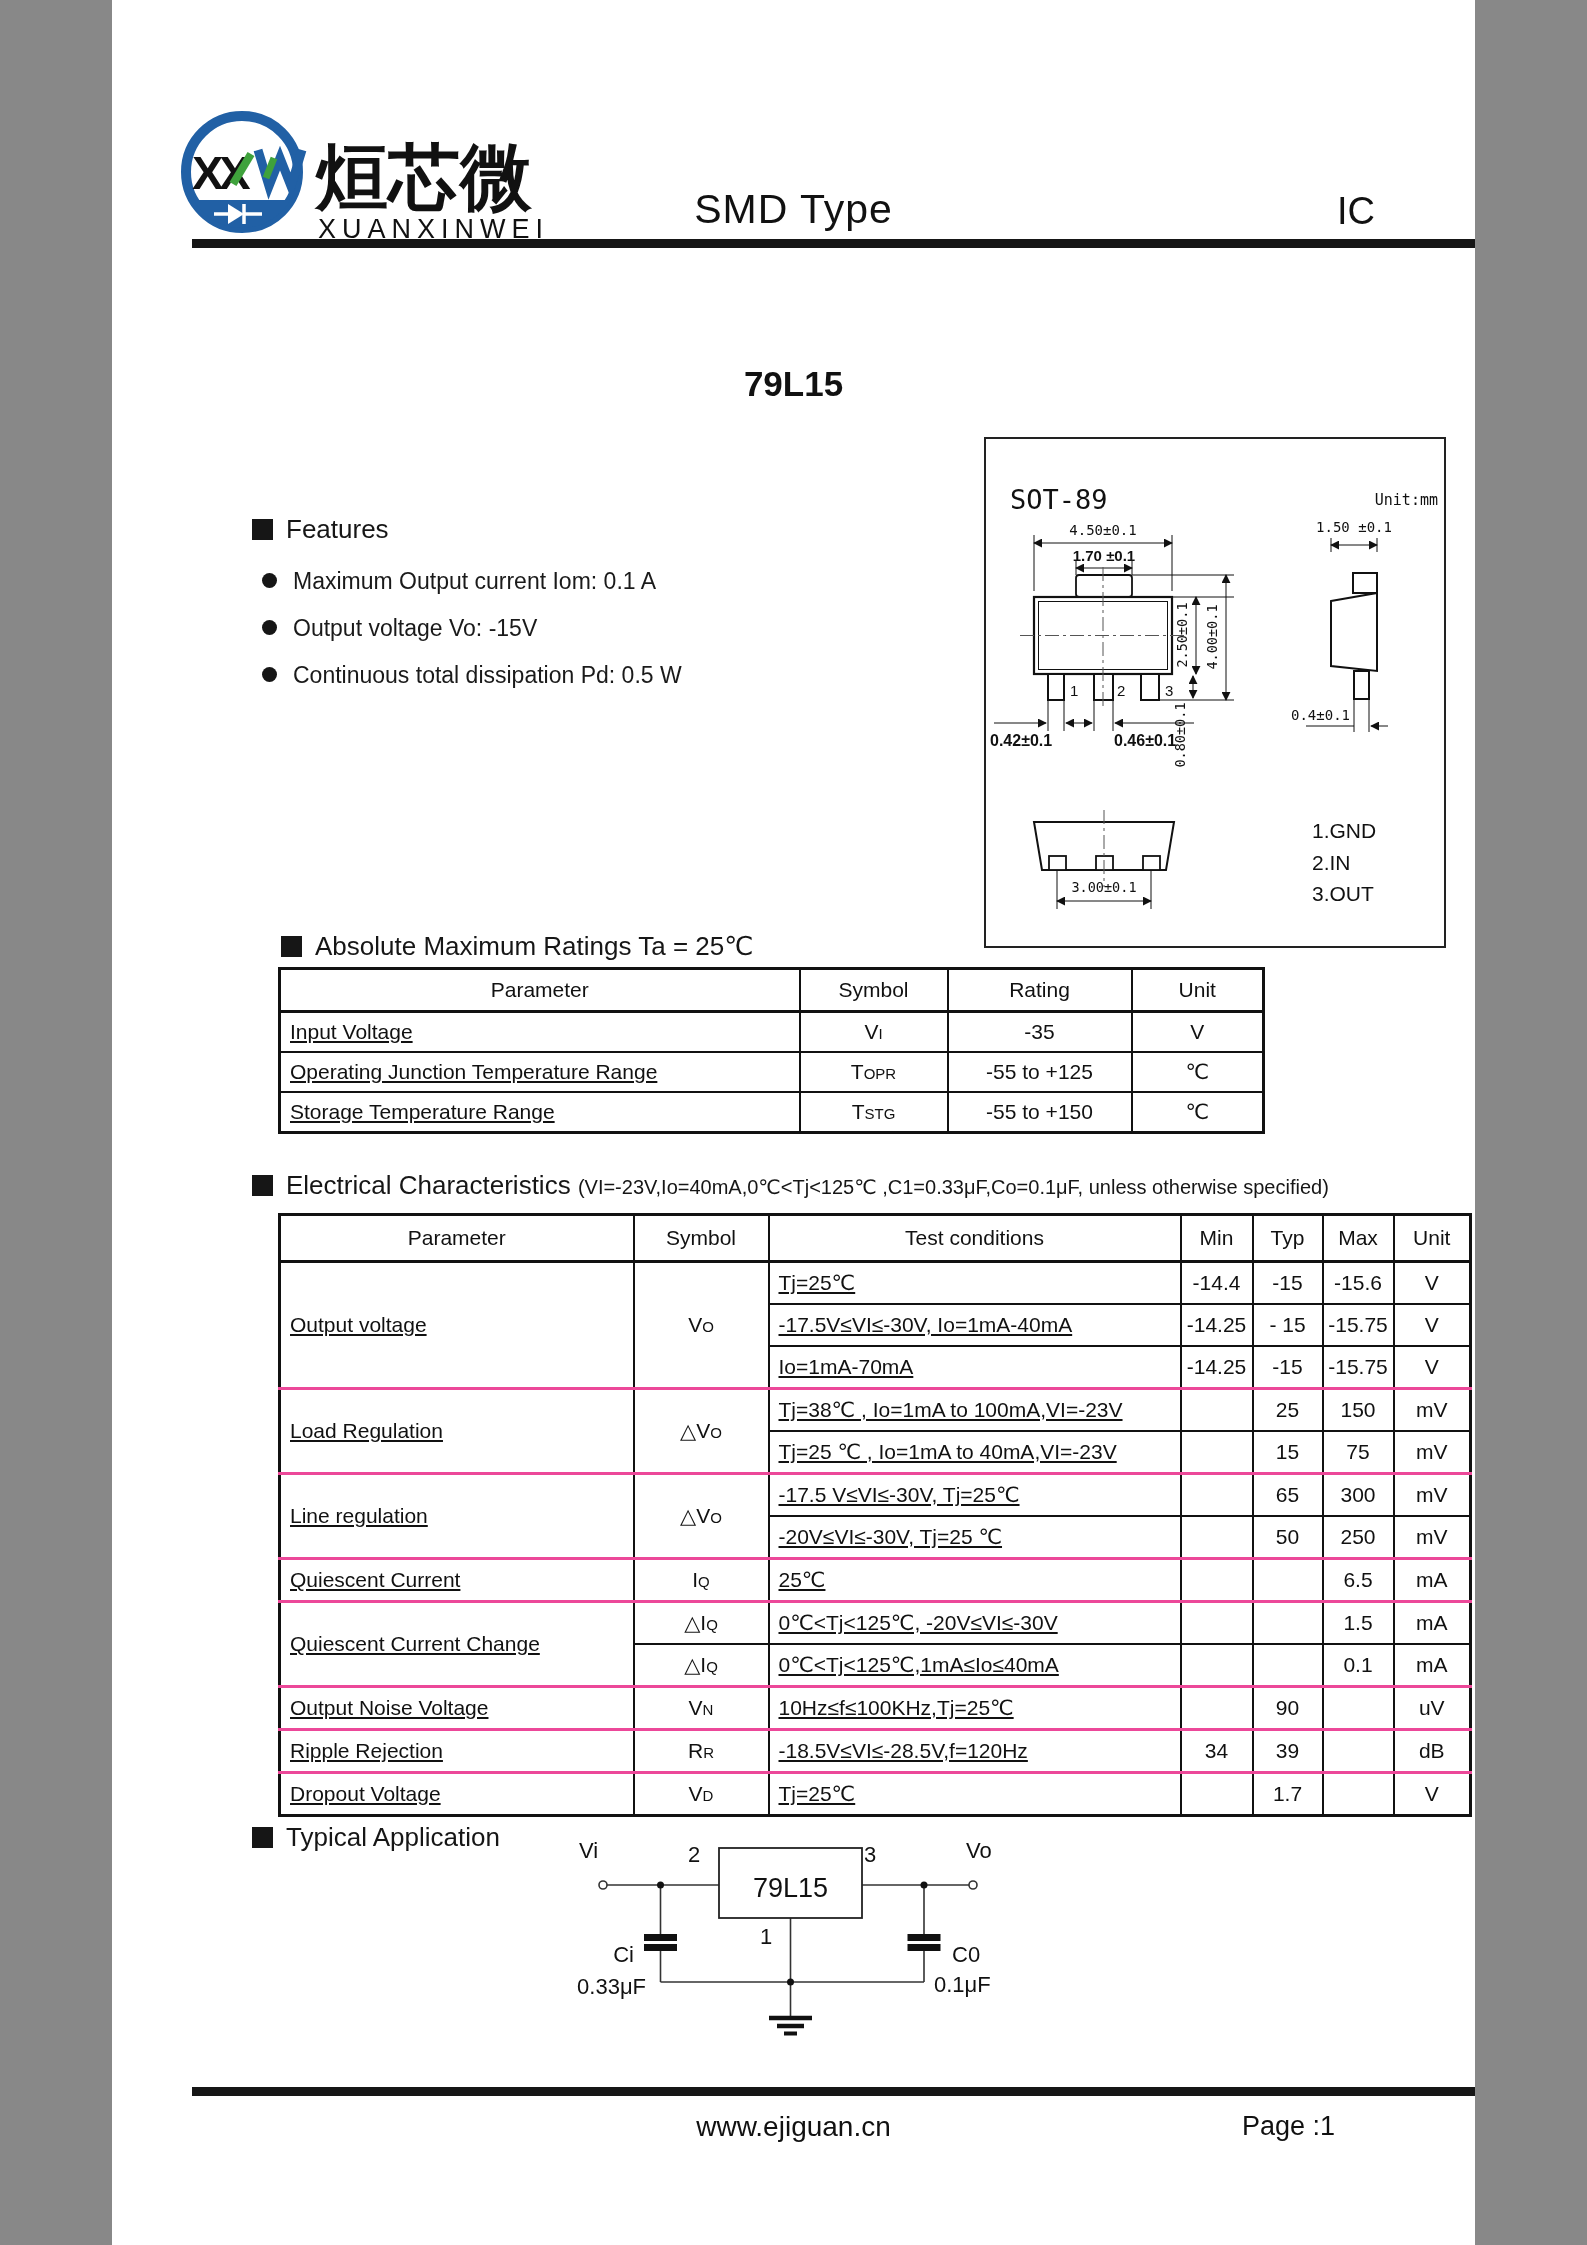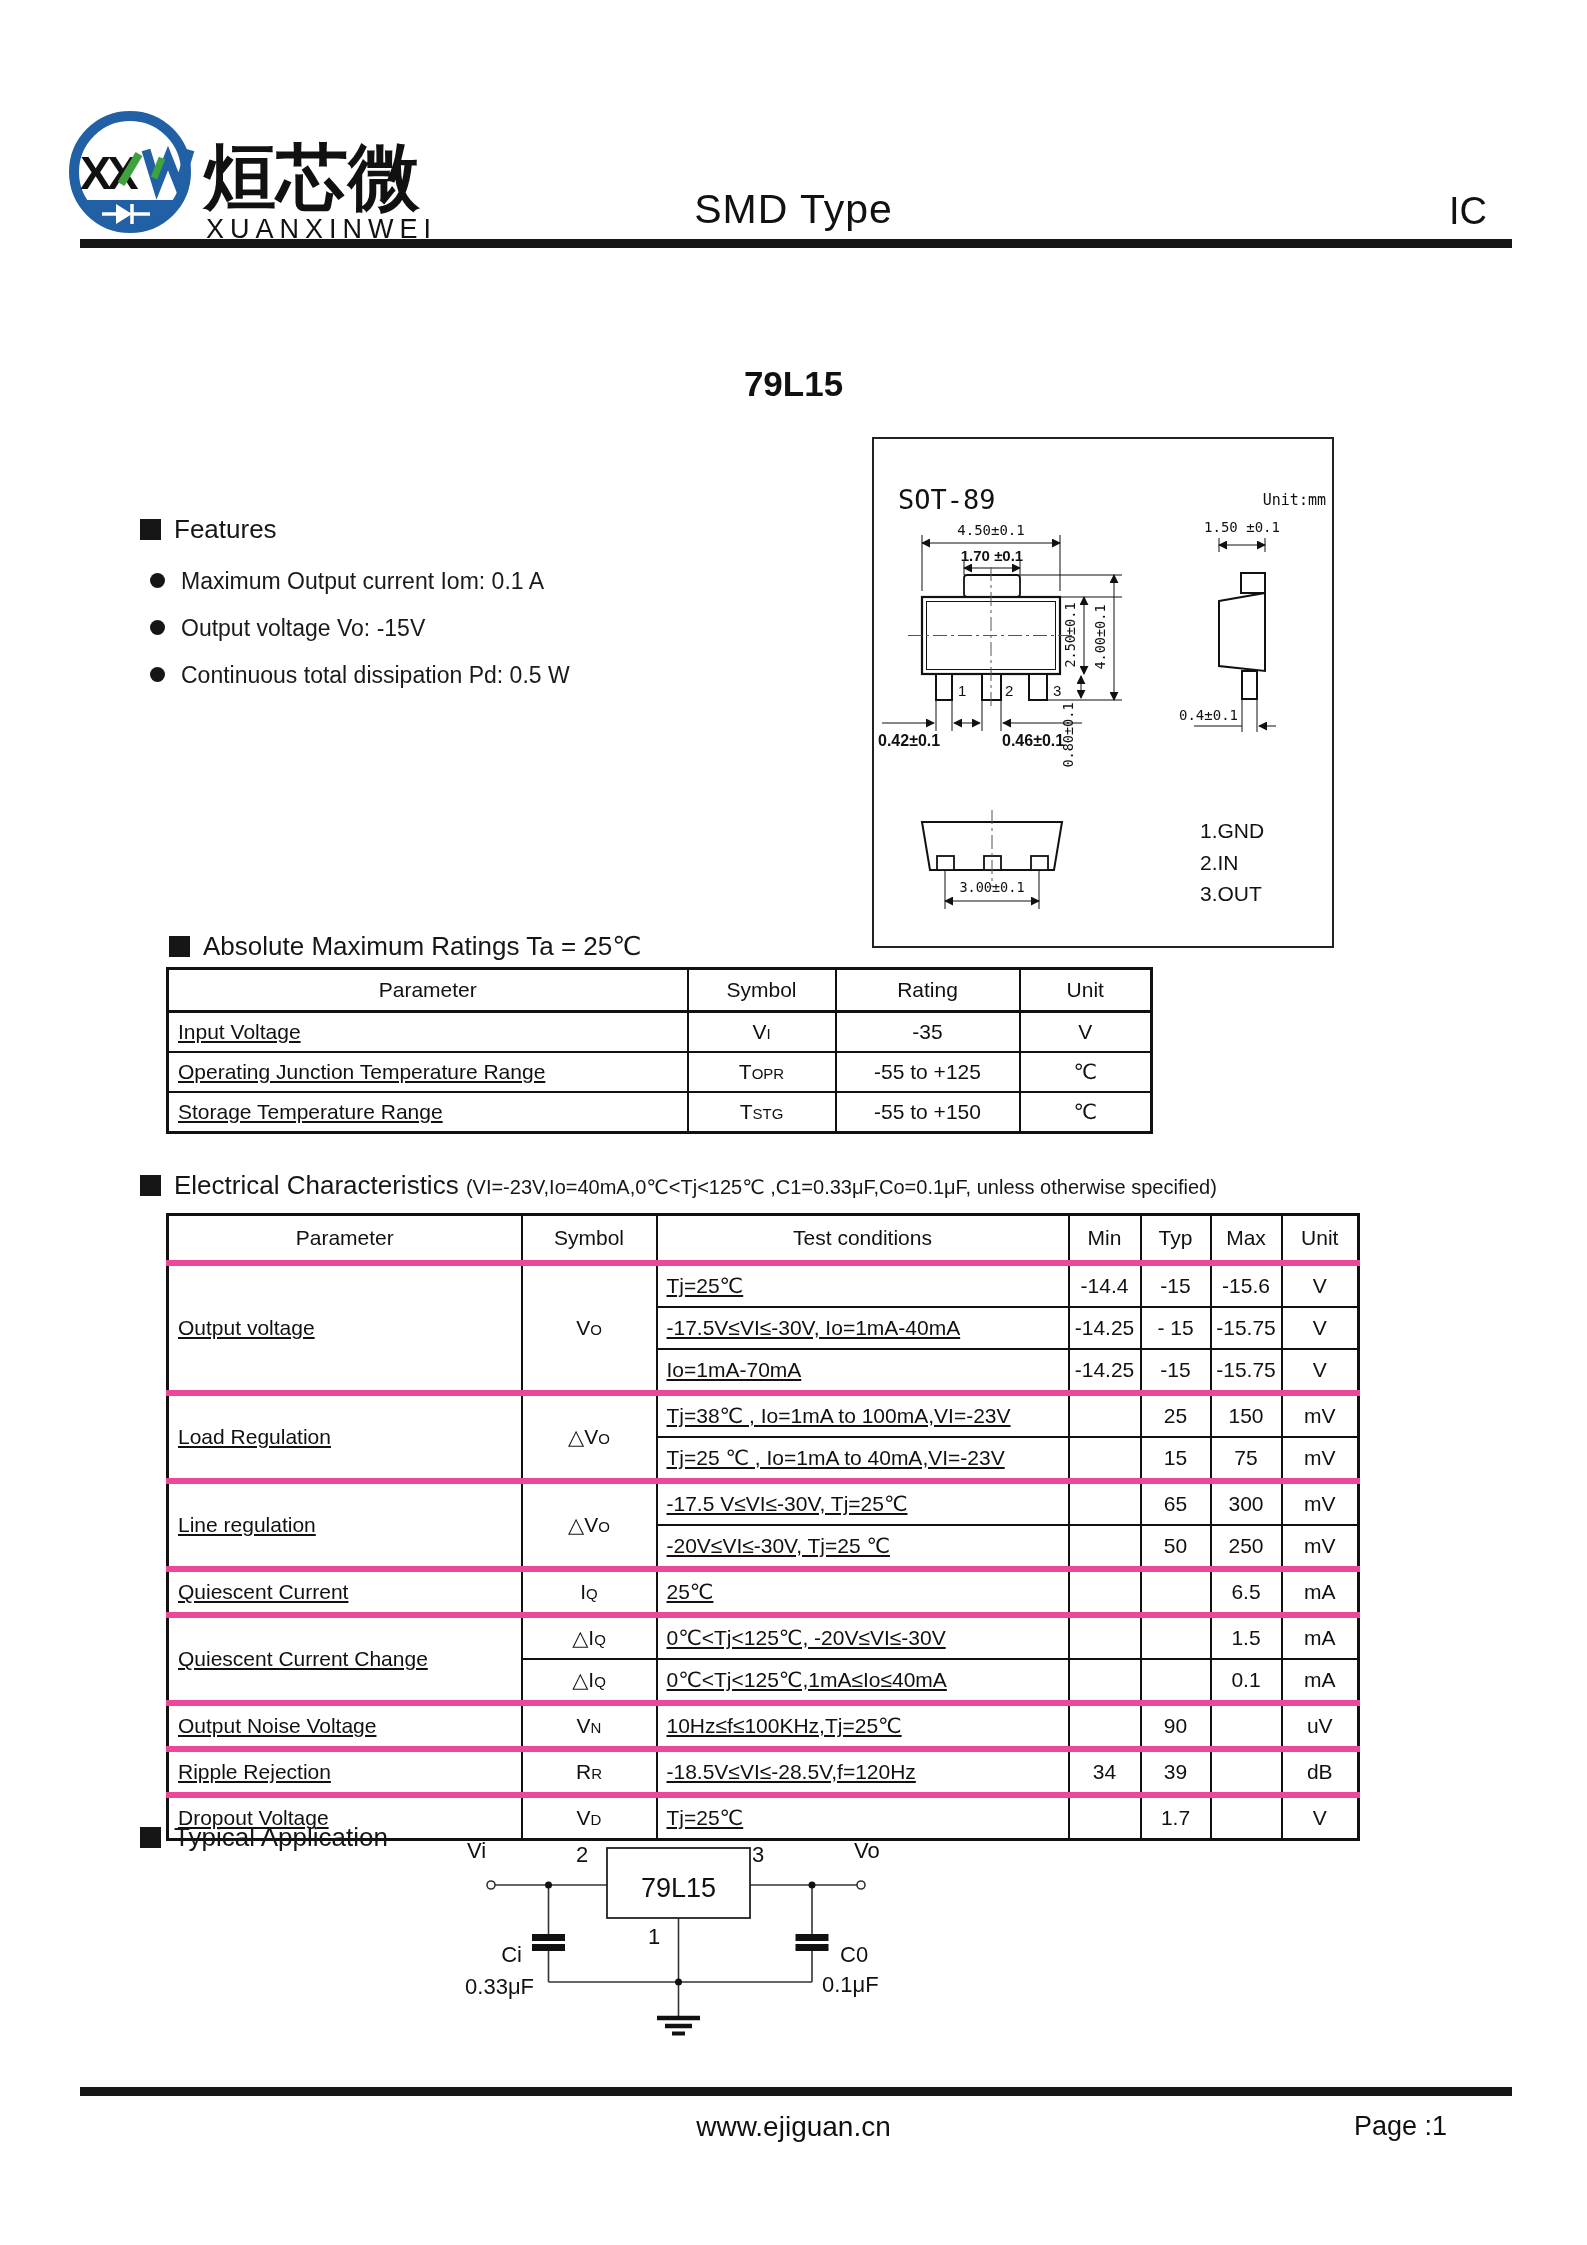--- a/index.html
+++ b/index.html
@@ -1,16 +1,16 @@
 <!DOCTYPE html>
 <html><head>
 <meta charset="utf-8">
 <style>
   html,body{margin:0;padding:0;background:#888;}
-  .page{position:relative;width:1587px;height:2245px;background:#ffffff;margin:0 auto;
+  .page{position:relative;width:1363px;height:2245px;background:#ffffff;margin:0 auto;
         font-family:"Liberation Sans","DejaVu Sans",sans-serif;color:#111;overflow:hidden;}
   .abs{position:absolute;}
 
   
   .smd-type{left:0;top:186px;width:100%;text-align:center;font-size:41px;letter-spacing:1px;}
   .ic-label{right:100px;top:190px;font-size:38px;}
   .rule{left:80px;width:1432px;height:9px;background:#161616;}
   .rule.top{top:239px;}
   .rule.bottom{top:2087px;}
 
@@ -37,21 +37,21 @@
   table{border-collapse:collapse;table-layout:fixed;position:absolute;background:#fff;}
   td,th{border:2px solid #111;font-weight:normal;text-align:center;font-size:21px;color:#111;
         padding:0 4px;overflow:hidden;white-space:nowrap;}
   .amr{left:166px;top:967px;width:984px;}
   .amr th{height:40px;border-bottom:3px solid #111;}
   .amr td{height:38px;}
   .amr{border:3px solid #111;}
   .ec{left:166px;top:1213px;width:1191px;border:3px solid #111;}
   .ec th{height:44px;border-bottom:3px solid #111;}
   .ec td{height:40px;}
-  .ec tr.grp>td{border-top:6px solid #ec4899;}
+  .ec tr.grp>td{border-top:3px solid #ec4899;}
   td.l{text-align:left;padding-left:9px;text-decoration:underline;}
   .sc{font-variant:small-caps;}
 
   
   .circuit{left:430px;top:1820px;}
 
   
   .site{left:0;top:2111px;width:100%;text-align:center;font-size:28px;}
   .pageno{right:140px;top:2111px;font-size:27px;}
 </style>

